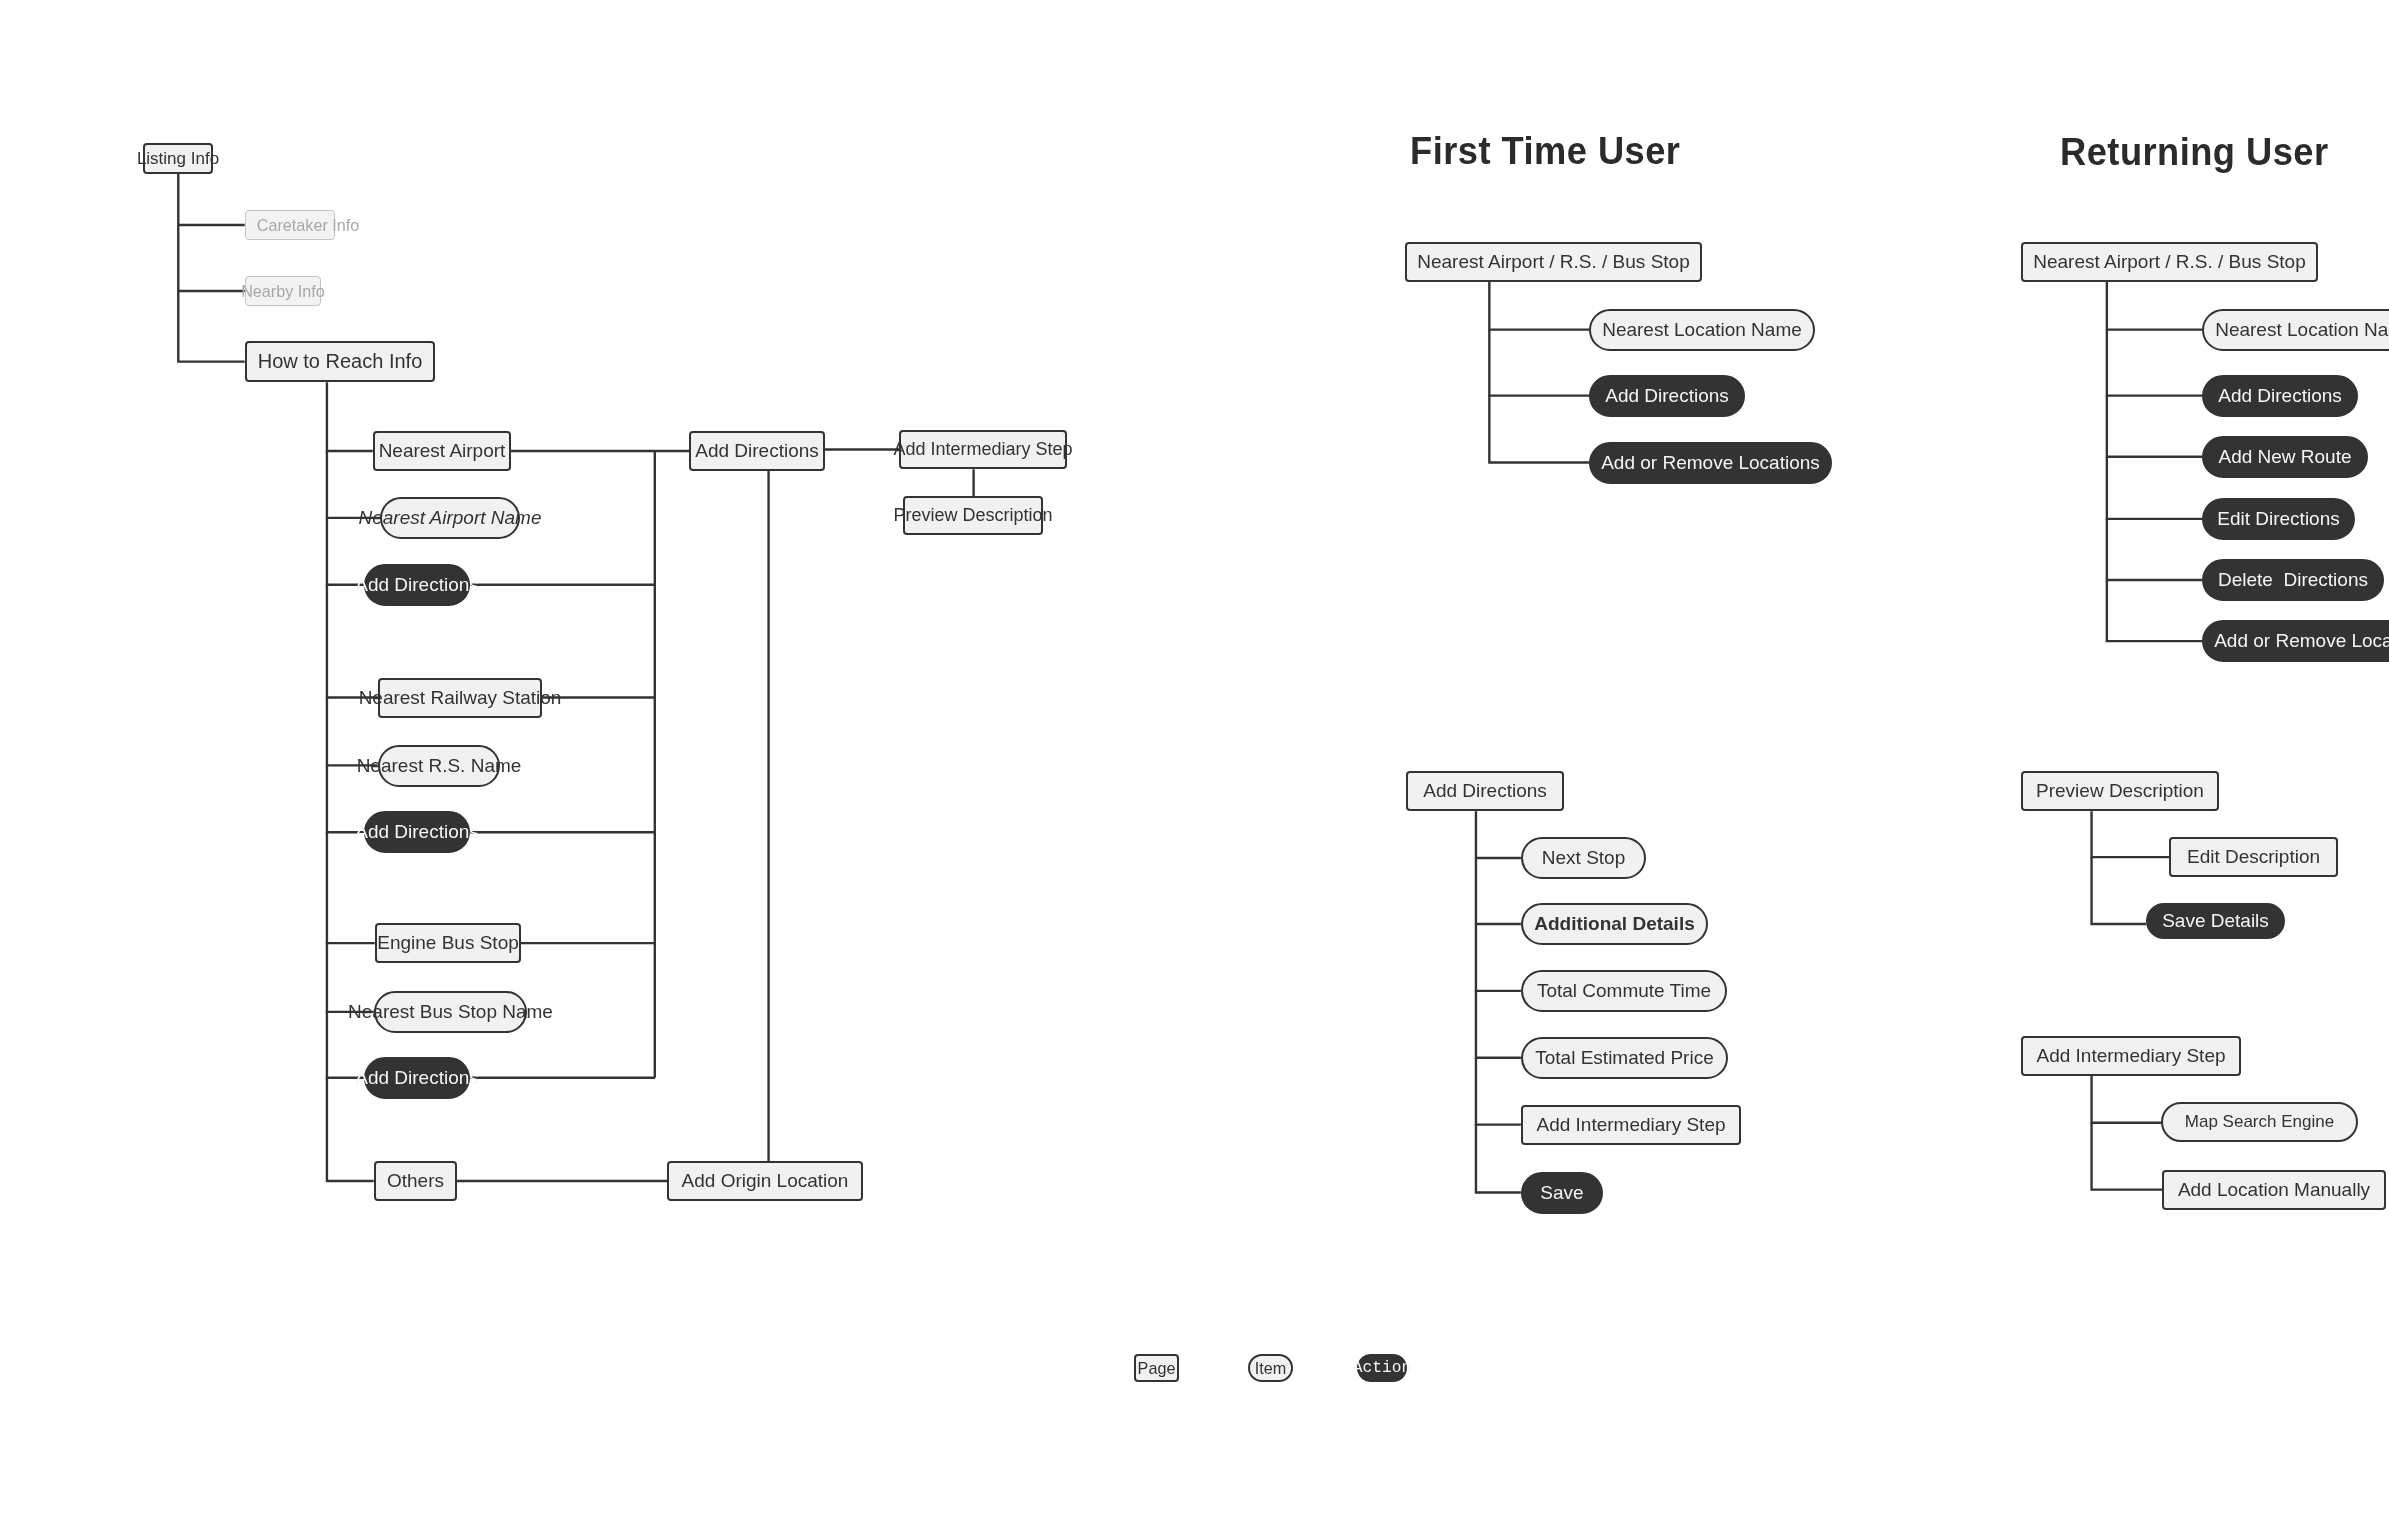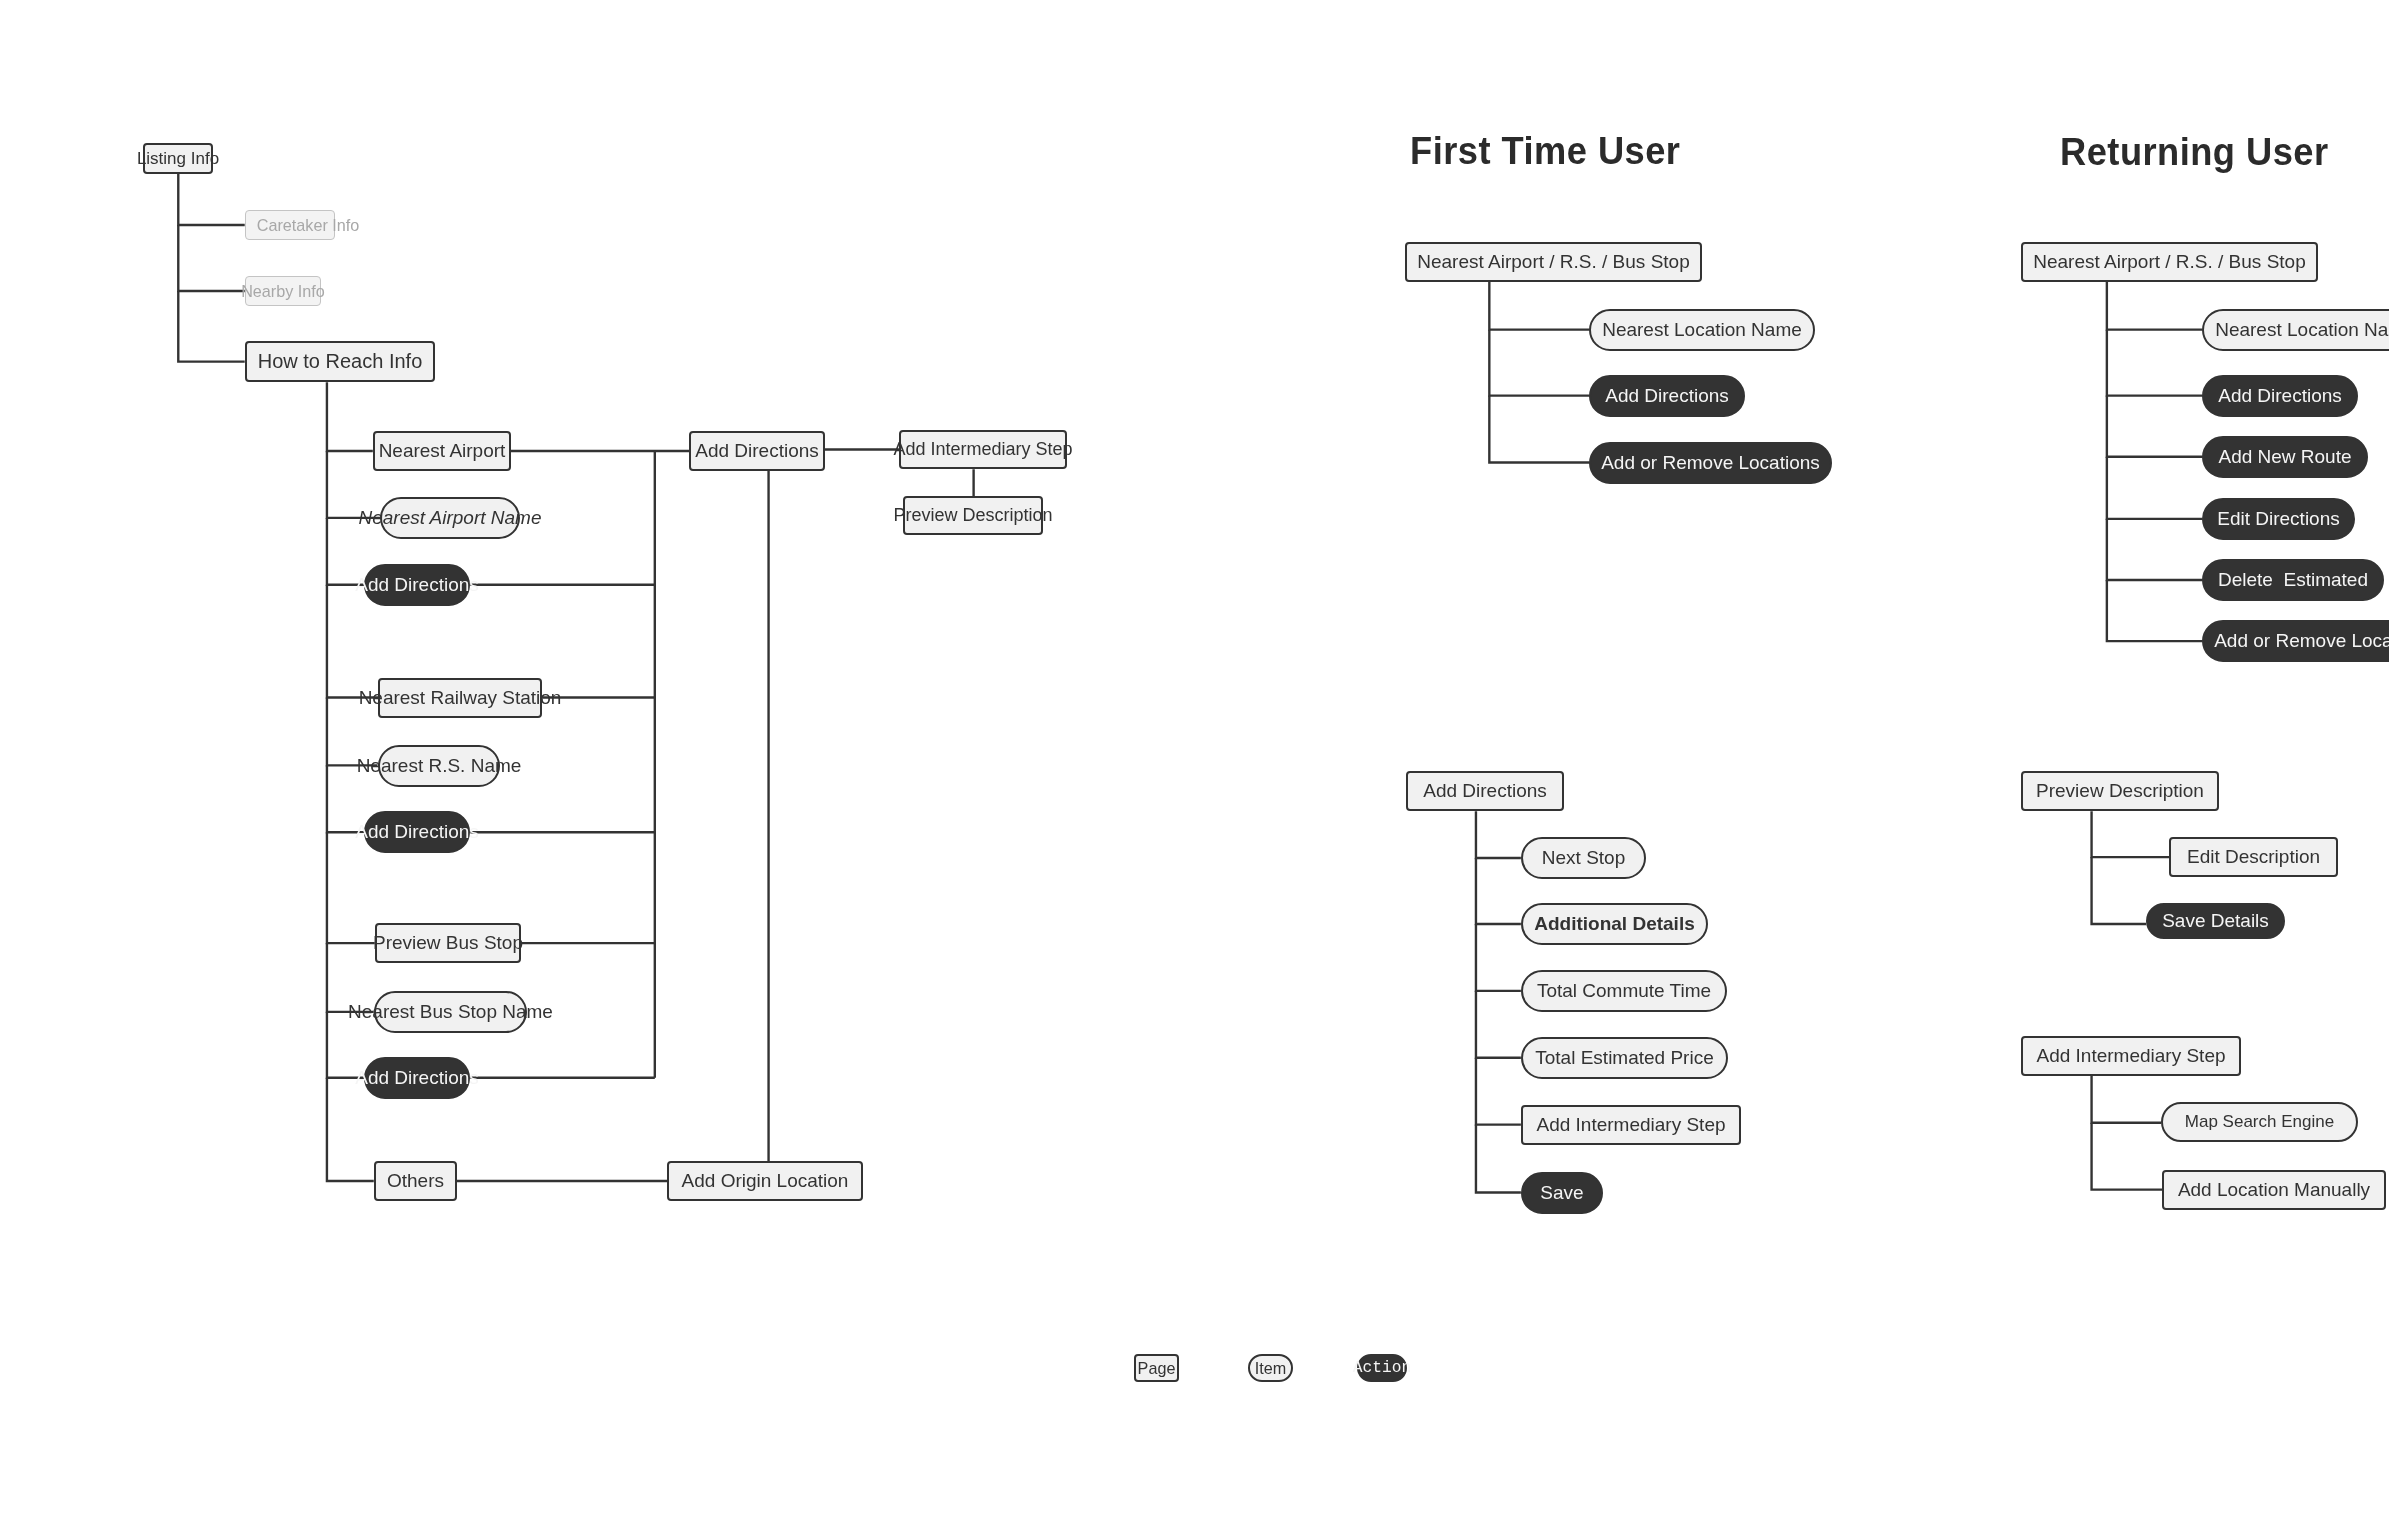--- a/index.html
+++ b/index.html
@@ -143,21 +143,21 @@
       <div class="node page" style="left: 143px; top: 143px; width: 70px; height: 31px; font-size: 17px;">Listing Info</div>
       <div class="node page disabled" style="left: 245px; top: 210px; width: 90px; height: 30px; font-size: 16.2px; padding-left: 36px;">Caretaker Info</div>
       <div class="node page disabled" style="left: 245px; top: 276px; width: 76px; height: 30px; font-size: 16.2px;">Nearby Info</div>
       <div class="node page" style="left: 245px; top: 341px; width: 190px; height: 41px; font-size: 20px;">How to Reach Info</div>
       <div class="node page" style="left: 373px; top: 431px; width: 138px; height: 40px; font-size: 19px;">Nearest Airport</div>
       <div class="node item" style="left: 380px; top: 497px; width: 140px; height: 42px; font-size: 19px; font-style: italic;">Nearest Airport Name</div>
       <div class="node action" style="left: 364px; top: 564px; width: 106px; height: 42px; font-size: 19px;">Add Directions</div>
       <div class="node page" style="left: 378px; top: 678px; width: 164px; height: 40px; font-size: 19px;">Nearest Railway Station</div>
       <div class="node item" style="left: 378px; top: 745px; width: 122px; height: 42px; font-size: 19px;">Nearest R.S. Name</div>
       <div class="node action" style="left: 364px; top: 811px; width: 106px; height: 42px; font-size: 19px;">Add Directions</div>
-      <div class="node page" style="left: 375px; top: 923px; width: 146px; height: 40px; font-size: 19px;">Preview Bus Stop</div>
+      <div class="node page" style="left: 375px; top: 923px; width: 146px; height: 40px; font-size: 19px;">Engine Bus Stop</div>
       <div class="node item" style="left: 374px; top: 991px; width: 153px; height: 42px; font-size: 19px;">Nearest Bus Stop Name</div>
       <div class="node action" style="left: 364px; top: 1057px; width: 106px; height: 42px; font-size: 19px;">Add Directions</div>
       <div class="node page" style="left: 374px; top: 1161px; width: 83px; height: 40px; font-size: 19px;">Others</div>
       <div class="node page" style="left: 667px; top: 1161px; width: 196px; height: 40px; font-size: 19px;">Add Origin Location</div>
       <div class="node page" style="left: 689px; top: 431px; width: 136px; height: 40px; font-size: 19px;">Add Directions</div>
       <div class="node page" style="left: 899px; top: 430px; width: 168px; height: 39px; font-size: 18px;">Add Intermediary Step</div>
       <div class="node page" style="left: 903px; top: 496px; width: 140px; height: 39px; font-size: 18px;">Preview Description</div>
       <div class="node page" style="left: 1405px; top: 242px; width: 297px; height: 40px; font-size: 19px;">Nearest Airport / R.S. / Bus Stop</div>
       <div class="node item" style="left: 1589px; top: 309px; width: 226px; height: 42px; font-size: 19px;">Nearest Location Name</div>
       <div class="node action" style="left: 1589px; top: 375px; width: 156px; height: 42px; font-size: 19px;">Add Directions</div>
@@ -167,21 +167,21 @@
       <div class="node item" style="left: 1521px; top: 903px; width: 187px; height: 42px; font-size: 19px; font-weight: bold;">Additional Details</div>
       <div class="node item" style="left: 1521px; top: 970px; width: 206px; height: 42px; font-size: 19px;">Total Commute Time</div>
       <div class="node item" style="left: 1521px; top: 1037px; width: 207px; height: 42px; font-size: 19px;">Total Estimated Price</div>
       <div class="node page" style="left: 1521px; top: 1105px; width: 220px; height: 40px; font-size: 19px;">Add Intermediary Step</div>
       <div class="node action" style="left: 1521px; top: 1172px; width: 82px; height: 42px; font-size: 19px;">Save</div>
       <div class="node page" style="left: 2021px; top: 242px; width: 297px; height: 40px; font-size: 19px;">Nearest Airport / R.S. / Bus Stop</div>
       <div class="node item" style="left: 2202px; top: 309px; width: 226px; height: 42px; font-size: 19px;">Nearest Location Name</div>
       <div class="node action" style="left: 2202px; top: 375px; width: 156px; height: 42px; font-size: 19px;">Add Directions</div>
       <div class="node action" style="left: 2202px; top: 436px; width: 166px; height: 42px; font-size: 19px;">Add New Route</div>
       <div class="node action" style="left: 2202px; top: 498px; width: 153px; height: 42px; font-size: 19px;">Edit Directions</div>
-      <div class="node action" style="left: 2202px; top: 559px; width: 182px; height: 42px; font-size: 19px;">Delete  Estimated</div>
+      <div class="node action" style="left: 2202px; top: 559px; width: 182px; height: 42px; font-size: 19px;">Delete  Directions</div>
       <div class="node action" style="left: 2202px; top: 620px; width: 243px; height: 42px; font-size: 19px;">Add or Remove Locations</div>
       <div class="node page" style="left: 2021px; top: 771px; width: 198px; height: 40px; font-size: 19px;">Preview Description</div>
       <div class="node page" style="left: 2169px; top: 837px; width: 169px; height: 40px; font-size: 19px;">Edit Description</div>
       <div class="node action" style="left: 2146px; top: 903px; width: 139px; height: 36px; font-size: 19px;">Save Details</div>
       <div class="node page" style="left: 2021px; top: 1036px; width: 220px; height: 40px; font-size: 19px;">Add Intermediary Step</div>
       <div class="node item" style="left: 2161px; top: 1102px; width: 197px; height: 40px; font-size: 17px;">Map Search Engine</div>
       <div class="node page" style="left: 2162px; top: 1170px; width: 224px; height: 40px; font-size: 19px;">Add Location Manually</div>
     </div>
 
   <div id="legend">

